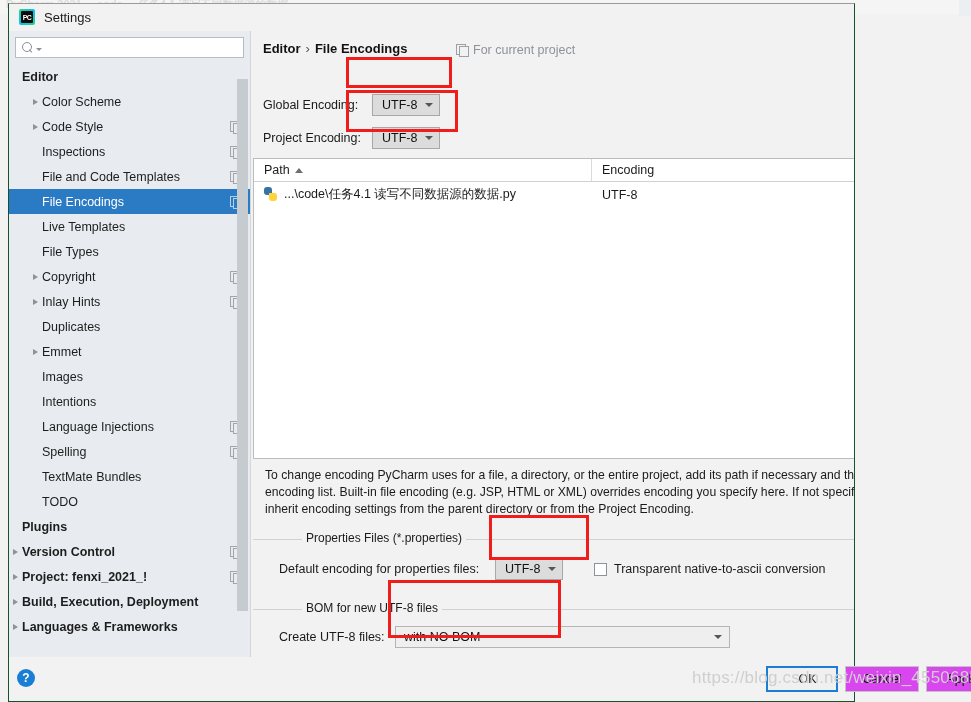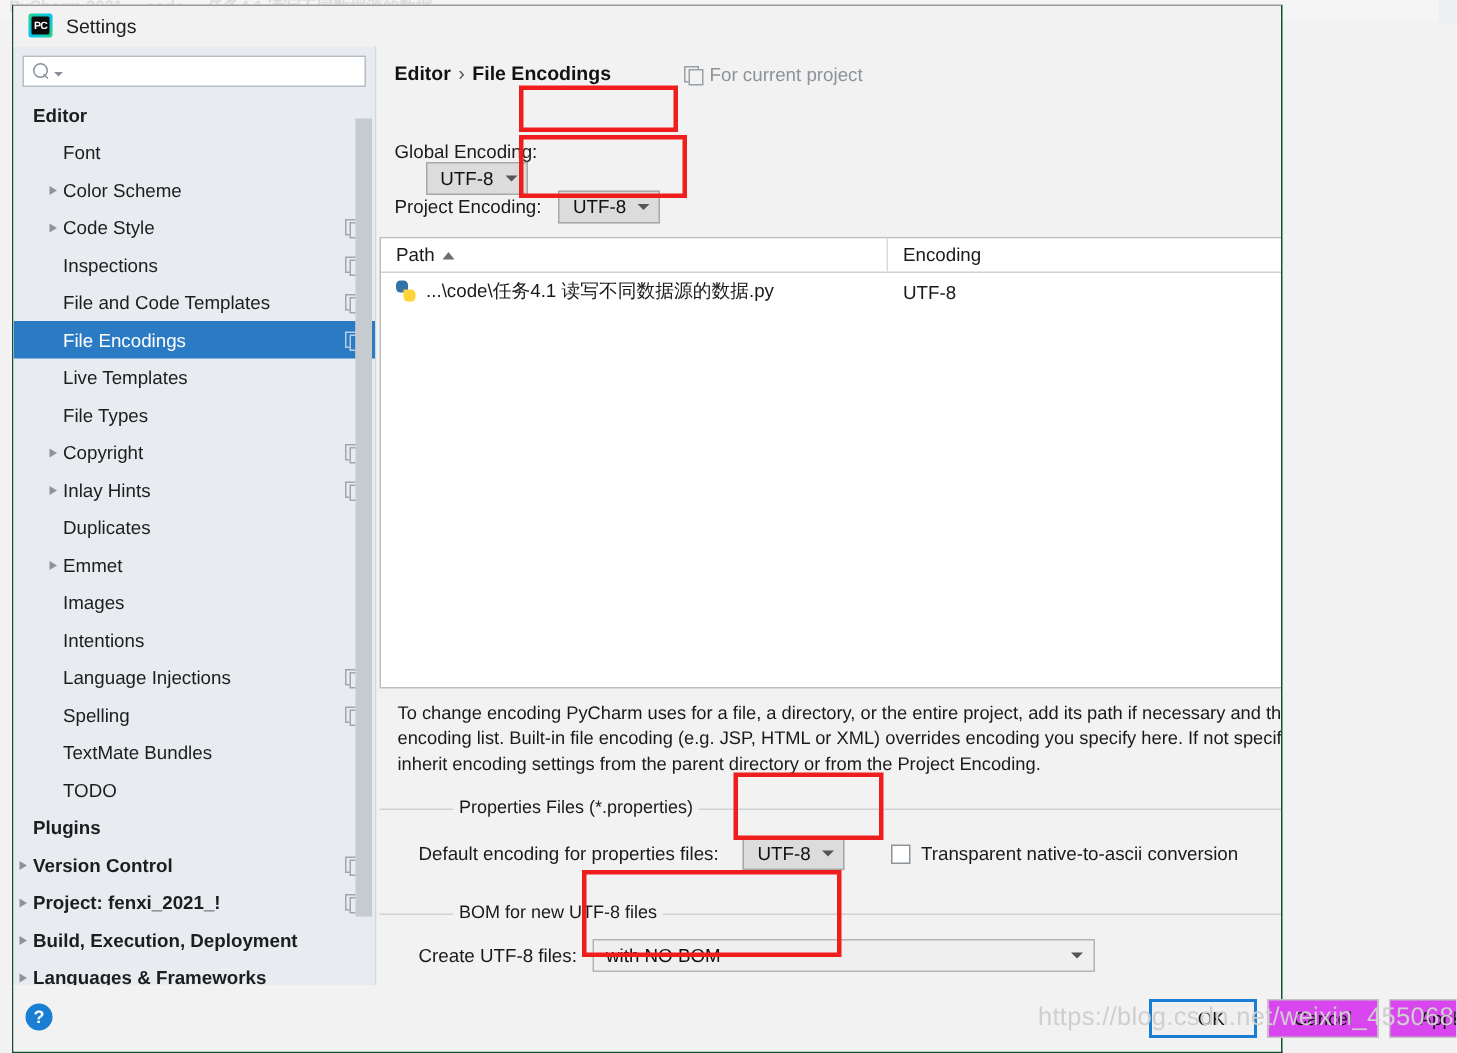--- a/index.html
+++ b/index.html
@@ -284,25 +284,20 @@
         </div>
 
         <div class="tree" id="tree">
             <div class="tree-item lvl0">
               <span class="indent"></span>
               <span class="arrow empty"></span>
               <span class="lbl">Editor</span>
             </div>
             <div class="tree-item lvl1">
               <span class="indent"></span>
-              <span class="arrow empty"></span>
-              <span class="lbl">Font</span>
-            </div>
-            <div class="tree-item lvl1">
-              <span class="indent"></span>
               <span class="arrow right"></span>
               <span class="lbl">Color Scheme</span>
             </div>
             <div class="tree-item lvl1">
               <span class="indent"></span>
               <span class="arrow right"></span>
               <span class="lbl">Code Style</span>
               <span class="copy-ic"></span>
             </div>
             <div class="tree-item lvl1">
@@ -424,21 +419,21 @@
 
         <div class="breadcrumb">
           <span>Editor</span><span class="bc-sep">›</span><span>File Encodings</span>
         </div>
 
         <div class="for-proj">
           <span class="copy-ic2"></span>
           <span>For current project</span>
         </div>
 
-        <div class="enc-row" style="left:12px; top:63px;flex-direction:column;">
+        <div class="enc-row" style="left:12px; top:63px;">
           <span class="enc-label" style="width:109px;">Global Encoding:</span>
           <span class="combo" style="width:68px;">
             <span>UTF-8</span>
             <span class="chev"></span>
           </span>
         </div>
 
         <div class="enc-row" style="left:12px; top:96px;">
           <span class="enc-label" style="width:109px;">Project Encoding:</span>
           <span class="combo" style="width:68px;">

